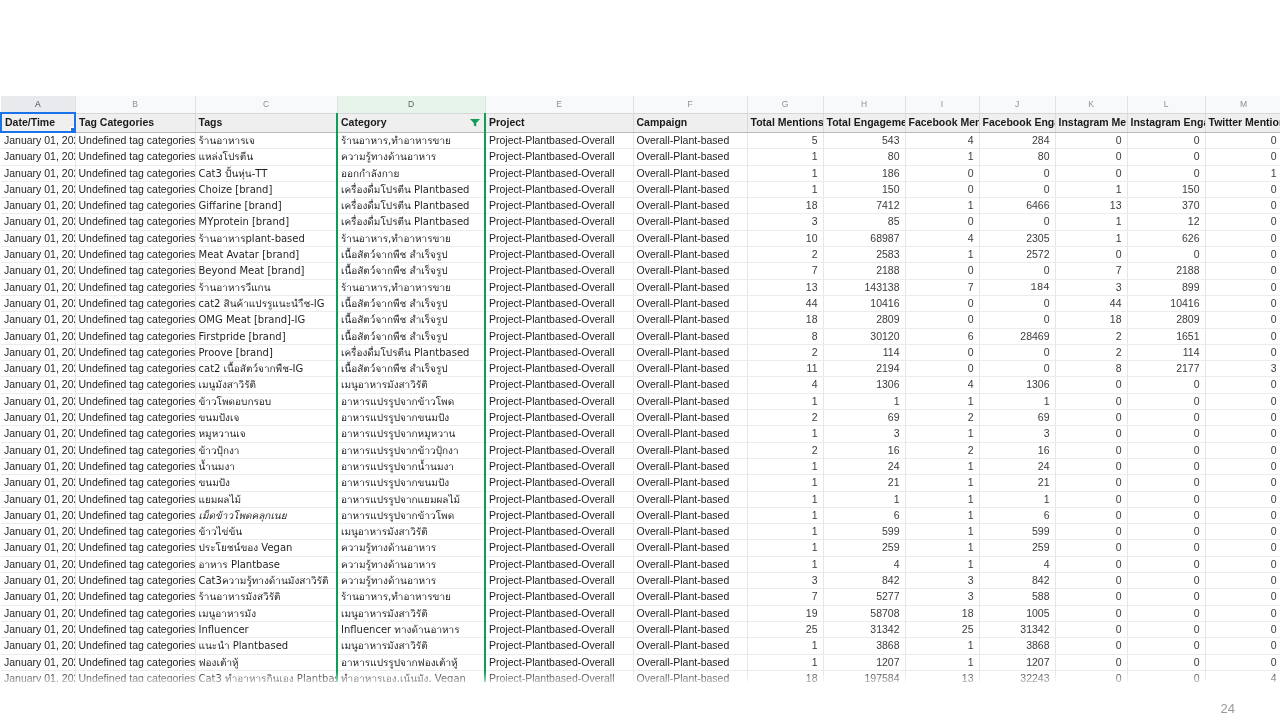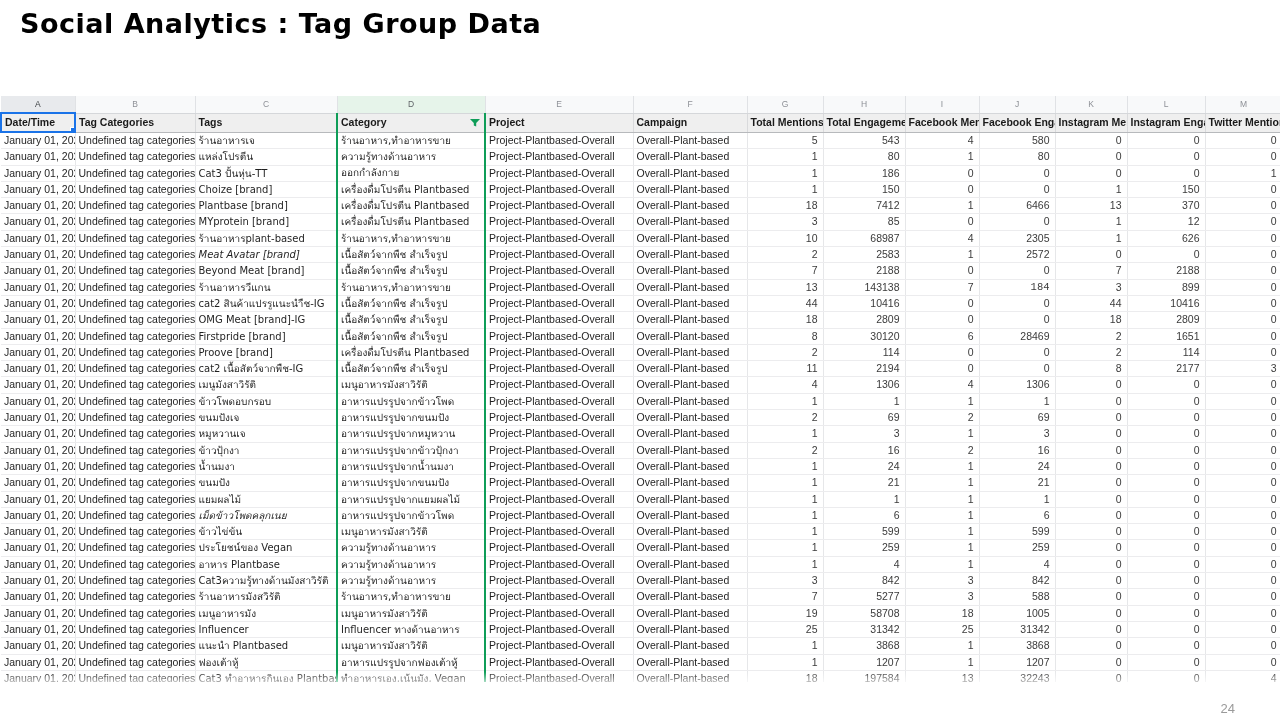--- a/index.html
+++ b/index.html
@@ -153,21 +153,20 @@
     height: 22px;
     background: linear-gradient(to bottom, rgba(255,255,255,0) 0%, #ffffff 72%);
     pointer-events: none;
   }
 </style>
 </head>
 <body>
 
 <div id="slide">
 
-  <div id="slide-title">Social Analytics : Tag Group Data</div>
 
   <div id="sheet">
     <table class="grid">
       <thead>
         <tr class="colhdr" id="row-col-letters">
             <th class="sel" style="width: 74px;">A</th>
             <th style="width: 120px;">B</th>
             <th style="width: 142px;">C</th>
             <th class="filtered" style="width: 148px;">D</th>
             <th style="width: 148px;">E</th>
@@ -202,21 +201,21 @@
           <tr class="datarow">
             <td style="width: 74px;">January 01, 202</td>
             <td style="width: 120px;">Undefined tag categories</td>
             <td class="thai" style="width: 142px;">ร้านอาหารเจ</td>
             <td class="thai colD" style="width: 148px;">ร้านอาหาร,ทำอาหารขาย</td>
             <td style="width: 148px;">Project-Plantbased-Overall</td>
             <td style="width: 114px;">Overall-Plant-based</td>
             <td class="num" style="width: 76px;">5</td>
             <td class="num" style="width: 82px;">543</td>
             <td class="num" style="width: 74px;">4</td>
-            <td class="num" style="width: 76px;">580</td>
+            <td class="num" style="width: 76px;">284</td>
             <td class="num" style="width: 72px;">0</td>
             <td class="num" style="width: 78px;">0</td>
             <td class="num" style="width: 77px;">0</td>
           </tr>
           <tr class="datarow">
             <td style="width: 74px;">January 01, 202</td>
             <td style="width: 120px;">Undefined tag categories</td>
             <td class="thai" style="width: 142px;">แหล่งโปรตีน</td>
             <td class="thai colD" style="width: 148px;">ความรู้ทางด้านอาหาร</td>
             <td style="width: 148px;">Project-Plantbased-Overall</td>
@@ -226,21 +225,21 @@
             <td class="num" style="width: 74px;">1</td>
             <td class="num" style="width: 76px;">80</td>
             <td class="num" style="width: 72px;">0</td>
             <td class="num" style="width: 78px;">0</td>
             <td class="num" style="width: 77px;">0</td>
           </tr>
           <tr class="datarow">
             <td style="width: 74px;">January 01, 202</td>
             <td style="width: 120px;">Undefined tag categories</td>
             <td class="thai" style="width: 142px;">Cat3 ปั้นหุ่น-TT</td>
-            <td class="thai colD" style="width: 148px; font-family: Liberation Mono, monospace;">ออกกำลังกาย</td>
+            <td class="thai colD" style="width: 148px;">ออกกำลังกาย</td>
             <td style="width: 148px;">Project-Plantbased-Overall</td>
             <td style="width: 114px;">Overall-Plant-based</td>
             <td class="num" style="width: 76px;">1</td>
             <td class="num" style="width: 82px;">186</td>
             <td class="num" style="width: 74px;">0</td>
             <td class="num" style="width: 76px;">0</td>
             <td class="num" style="width: 72px;">0</td>
             <td class="num" style="width: 78px;">0</td>
             <td class="num" style="width: 77px;">1</td>
           </tr>
@@ -255,21 +254,21 @@
             <td class="num" style="width: 82px;">150</td>
             <td class="num" style="width: 74px;">0</td>
             <td class="num" style="width: 76px;">0</td>
             <td class="num" style="width: 72px;">1</td>
             <td class="num" style="width: 78px;">150</td>
             <td class="num" style="width: 77px;">0</td>
           </tr>
           <tr class="datarow">
             <td style="width: 74px;">January 01, 202</td>
             <td style="width: 120px;">Undefined tag categories</td>
-            <td class="thai" style="width: 142px;">Plantbase [brand]</td>
+            <td class="thai" style="width: 142px;">Giffarine [brand]</td>
             <td class="thai colD" style="width: 148px;">เครื่องดื่มโปรตีน Plantbased</td>
             <td style="width: 148px;">Project-Plantbased-Overall</td>
             <td style="width: 114px;">Overall-Plant-based</td>
             <td class="num" style="width: 76px;">18</td>
             <td class="num" style="width: 82px;">7412</td>
             <td class="num" style="width: 74px;">1</td>
             <td class="num" style="width: 76px;">6466</td>
             <td class="num" style="width: 72px;">13</td>
             <td class="num" style="width: 78px;">370</td>
             <td class="num" style="width: 77px;">0</td>
@@ -300,21 +299,21 @@
             <td class="num" style="width: 82px;">68987</td>
             <td class="num" style="width: 74px;">4</td>
             <td class="num" style="width: 76px;">2305</td>
             <td class="num" style="width: 72px;">1</td>
             <td class="num" style="width: 78px;">626</td>
             <td class="num" style="width: 77px;">0</td>
           </tr>
           <tr class="datarow">
             <td style="width: 74px;">January 01, 202</td>
             <td style="width: 120px;">Undefined tag categories</td>
-            <td class="thai" style="width: 142px; font-style: italic;">Meat Avatar [brand]</td>
+            <td class="thai" style="width: 142px;">Meat Avatar [brand]</td>
             <td class="thai colD" style="width: 148px;">เนื้อสัตว์จากพืช สำเร็จรูป</td>
             <td style="width: 148px;">Project-Plantbased-Overall</td>
             <td style="width: 114px;">Overall-Plant-based</td>
             <td class="num" style="width: 76px;">2</td>
             <td class="num" style="width: 82px;">2583</td>
             <td class="num" style="width: 74px;">1</td>
             <td class="num" style="width: 76px;">2572</td>
             <td class="num" style="width: 72px;">0</td>
             <td class="num" style="width: 78px;">0</td>
             <td class="num" style="width: 77px;">0</td>

